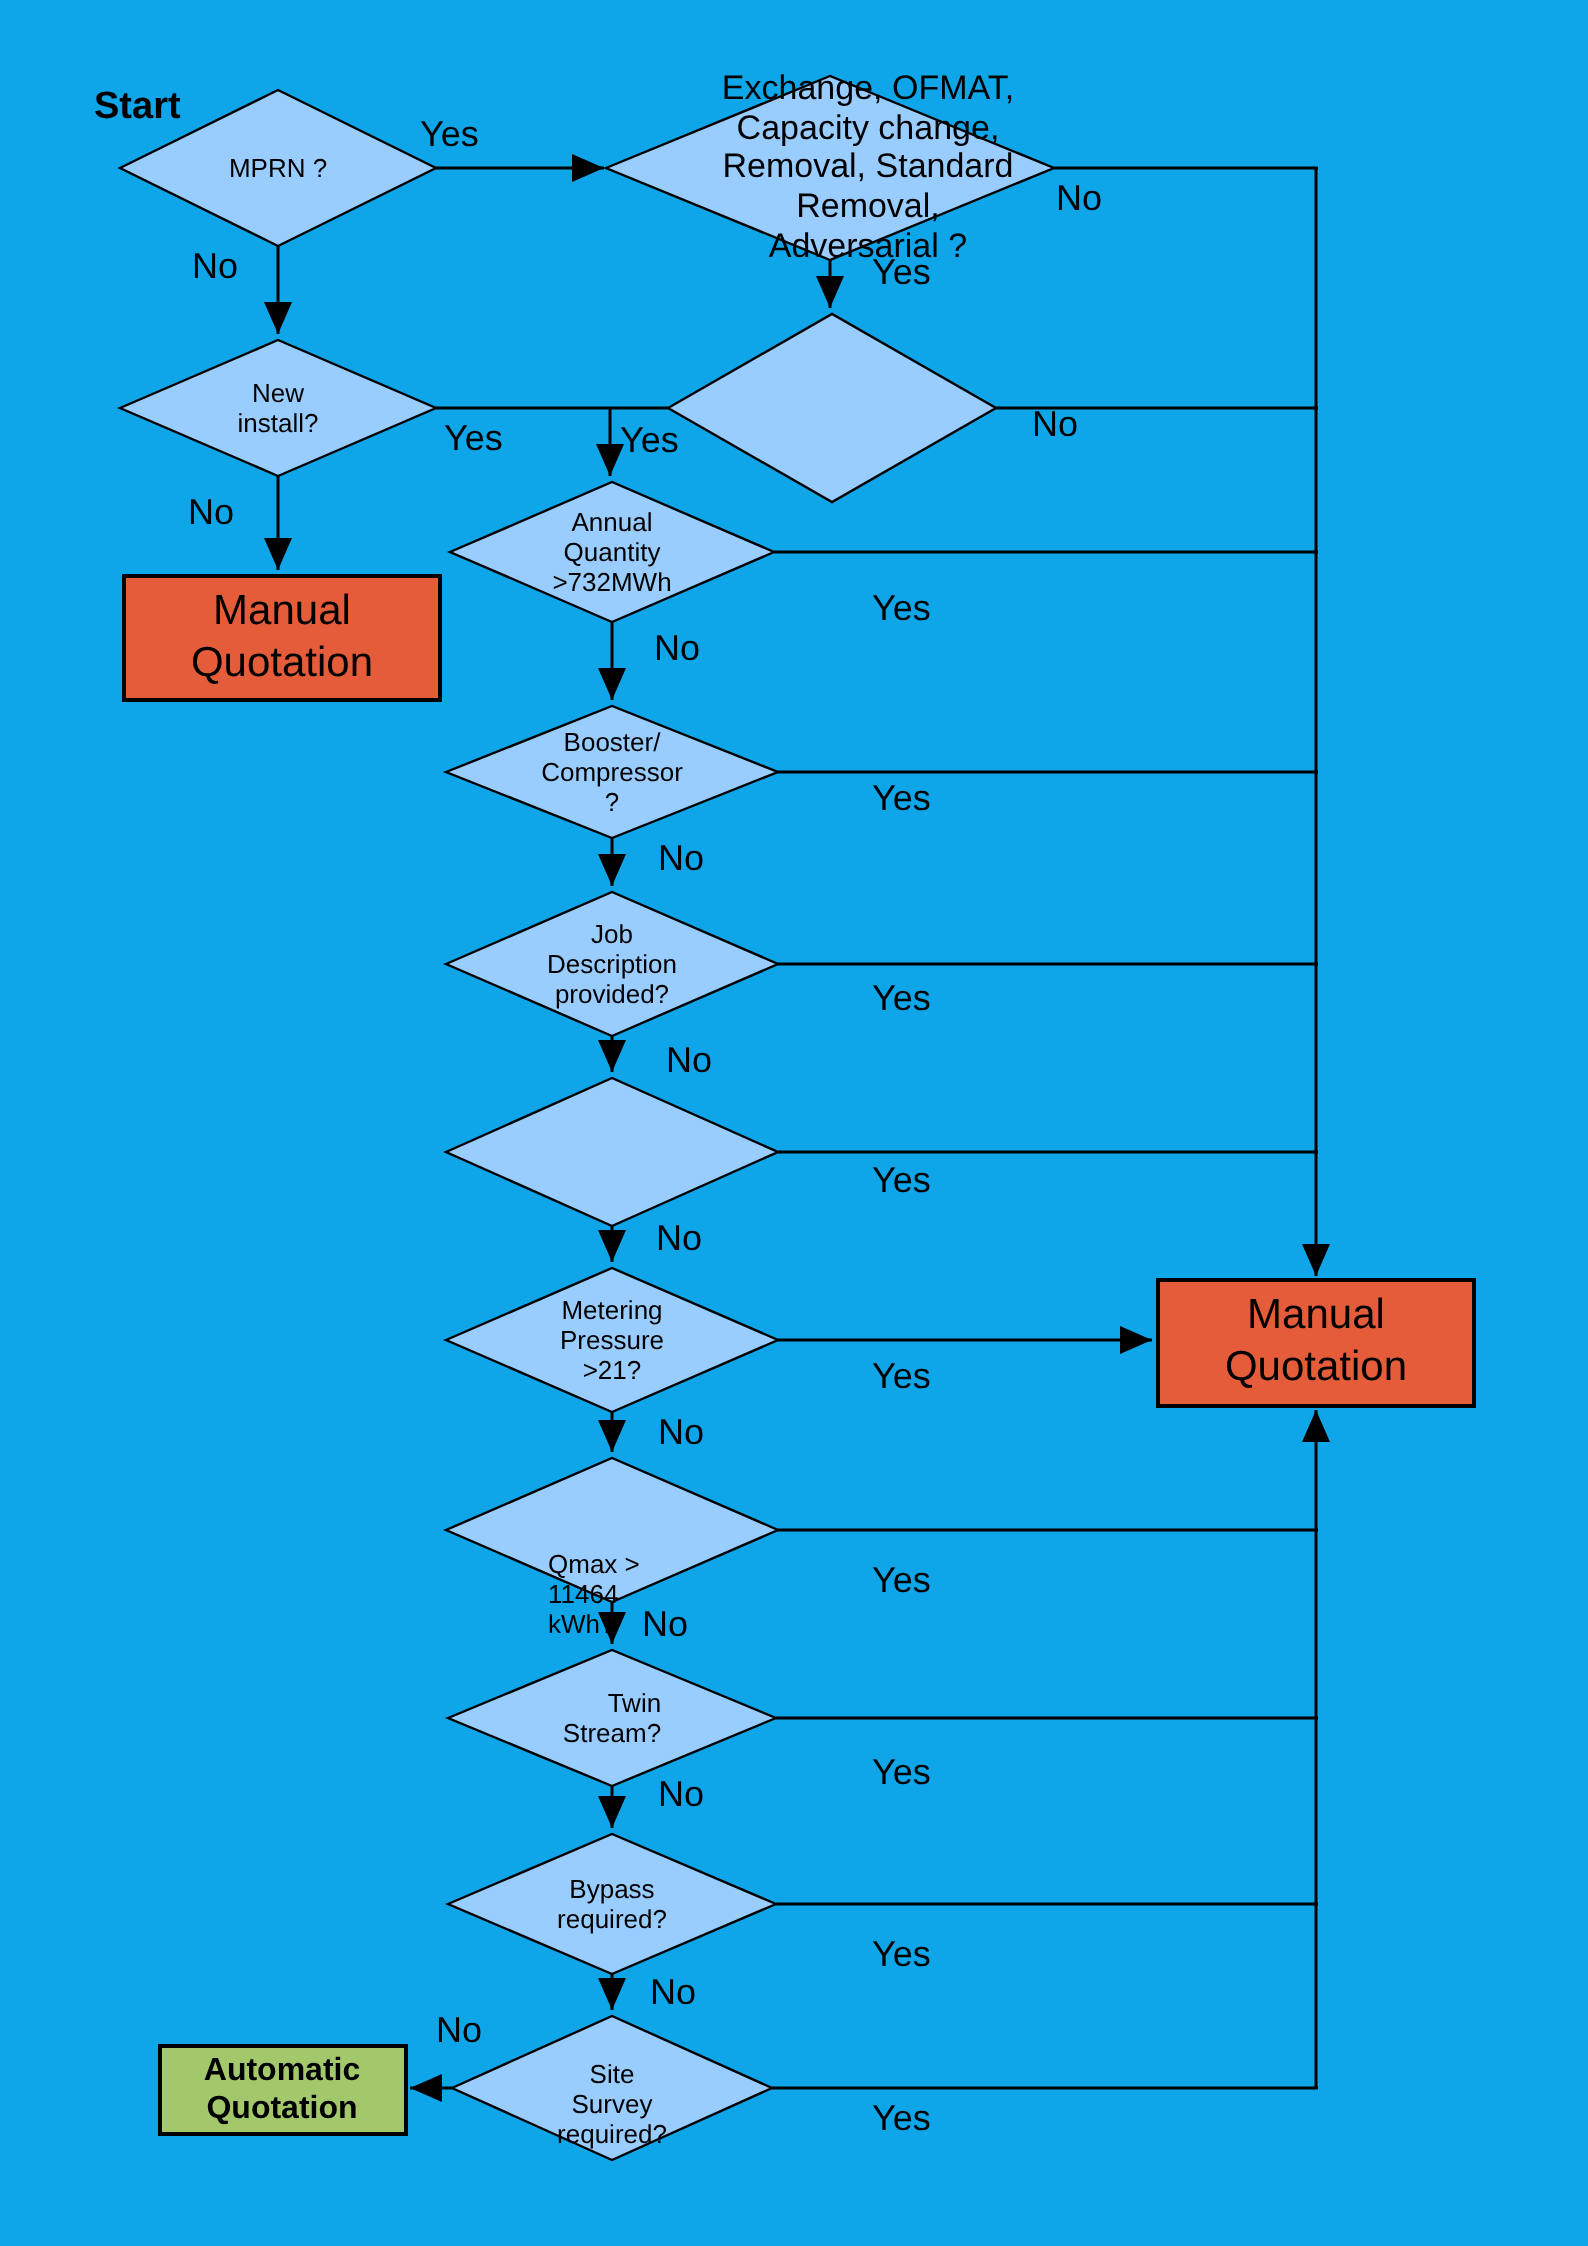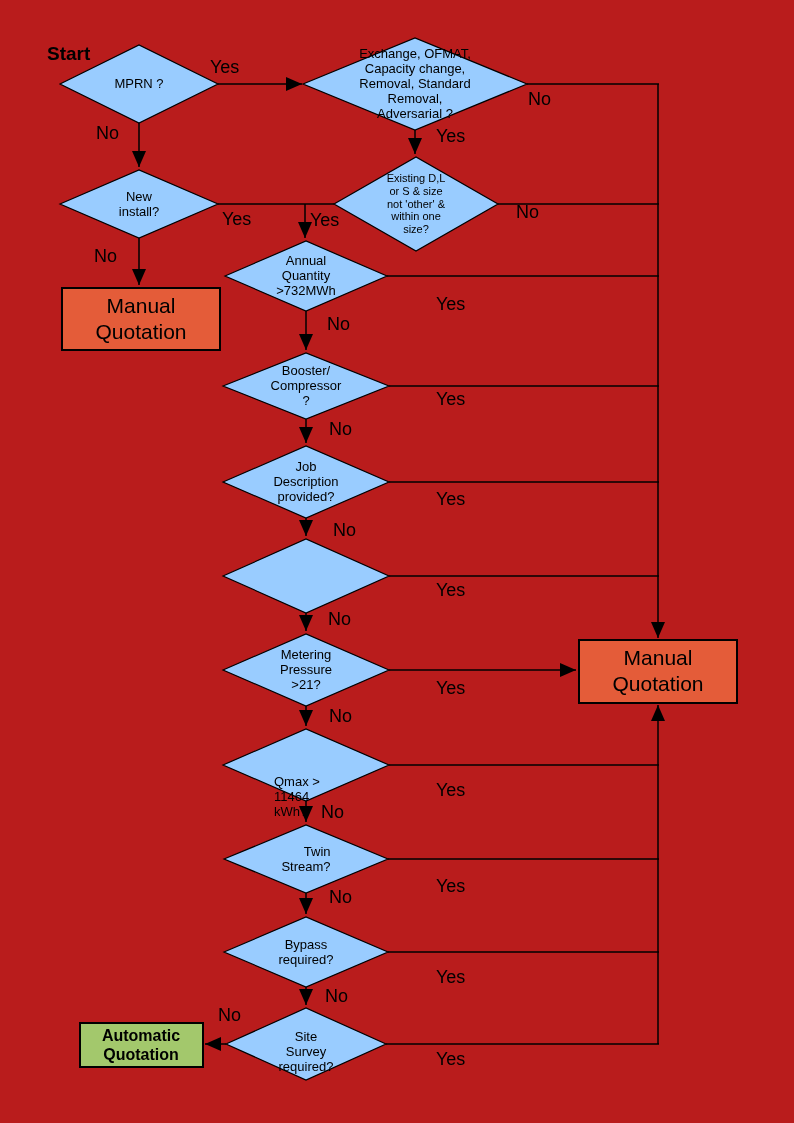--- a/index.html
+++ b/index.html
@@ -1,16 +1,16 @@
 <!DOCTYPE html>
 <html><head>
 <meta charset="utf-8">
 <style>
   html,body{margin:0;padding:0;background:#ffffff;}
-  .page{position:relative;width:794px;height:1123px;background:#b91c1c;overflow:hidden;
+  .page{position:relative;width:794px;height:1123px;background:#0ea5e9;overflow:hidden;
         font-family:"Liberation Sans",sans-serif;color:#000;}
   svg{position:absolute;left:0;top:0;}
   svg line{stroke:#000;stroke-width:1.5;}
   svg polygon.dshape{stroke:#000;stroke-width:1.2;}
   svg rect.obox{stroke:#000;stroke-width:2;}
   .node-label{position:absolute;transform:translate(-50%,-50%);text-align:center;
               white-space:pre-line;font-size:13px;line-height:1.16;}
   .node-label.align-left{transform:translate(0,-50%);text-align:left;margin-top:32px;}
   .box-label{position:absolute;transform:translate(-50%,-50%);text-align:center;
              white-space:pre-line;font-size:21px;line-height:1.25;}
@@ -74,30 +74,25 @@
     <polygon class="dshape" points="226,1044 306,1008 386,1044 306,1080" fill="#99CCFF"></polygon>
 
     <rect class="obox" x="62" y="288" width="158" height="62" fill="#E45C39"></rect>
     <rect class="obox" x="579" y="640" width="158" height="63" fill="#E45C39"></rect>
     <rect class="obox" x="80" y="1023" width="123" height="44" fill="#A3C86C"></rect>
   </svg>
 
   <div class="start-label" style="left:47px;top:43px;">Start</div>
 
   <div class="node-label" style="left:139px;top:84px;font-size:13px;">MPRN ?</div>
-  <div class="node-label" style="left:415px;top:84px;font-size:13px;">Exchange, OFMAT,
+  <div class="node-label" style="left:434px;top:84px;font-size:17px;">Exchange, OFMAT,
 Capacity change,
 Removal, Standard
 Removal,
 Adversarial ?</div>
-  <div class="node-label" style="left:416px;top:204px;font-size:11px;">Existing D,L
-or S &amp; size
-not 'other' &amp;
-within one
-size?</div>
   <div class="node-label" style="left:139px;top:204px;">New
 install?</div>
   <div class="node-label" style="left:306px;top:276px;">Annual
 Quantity
 &gt;732MWh</div>
   <div class="node-label" style="left:306px;top:386px;">Booster/
 Compressor
 ?</div>
   <div class="node-label" style="left:306px;top:482px;">Job
 Description

